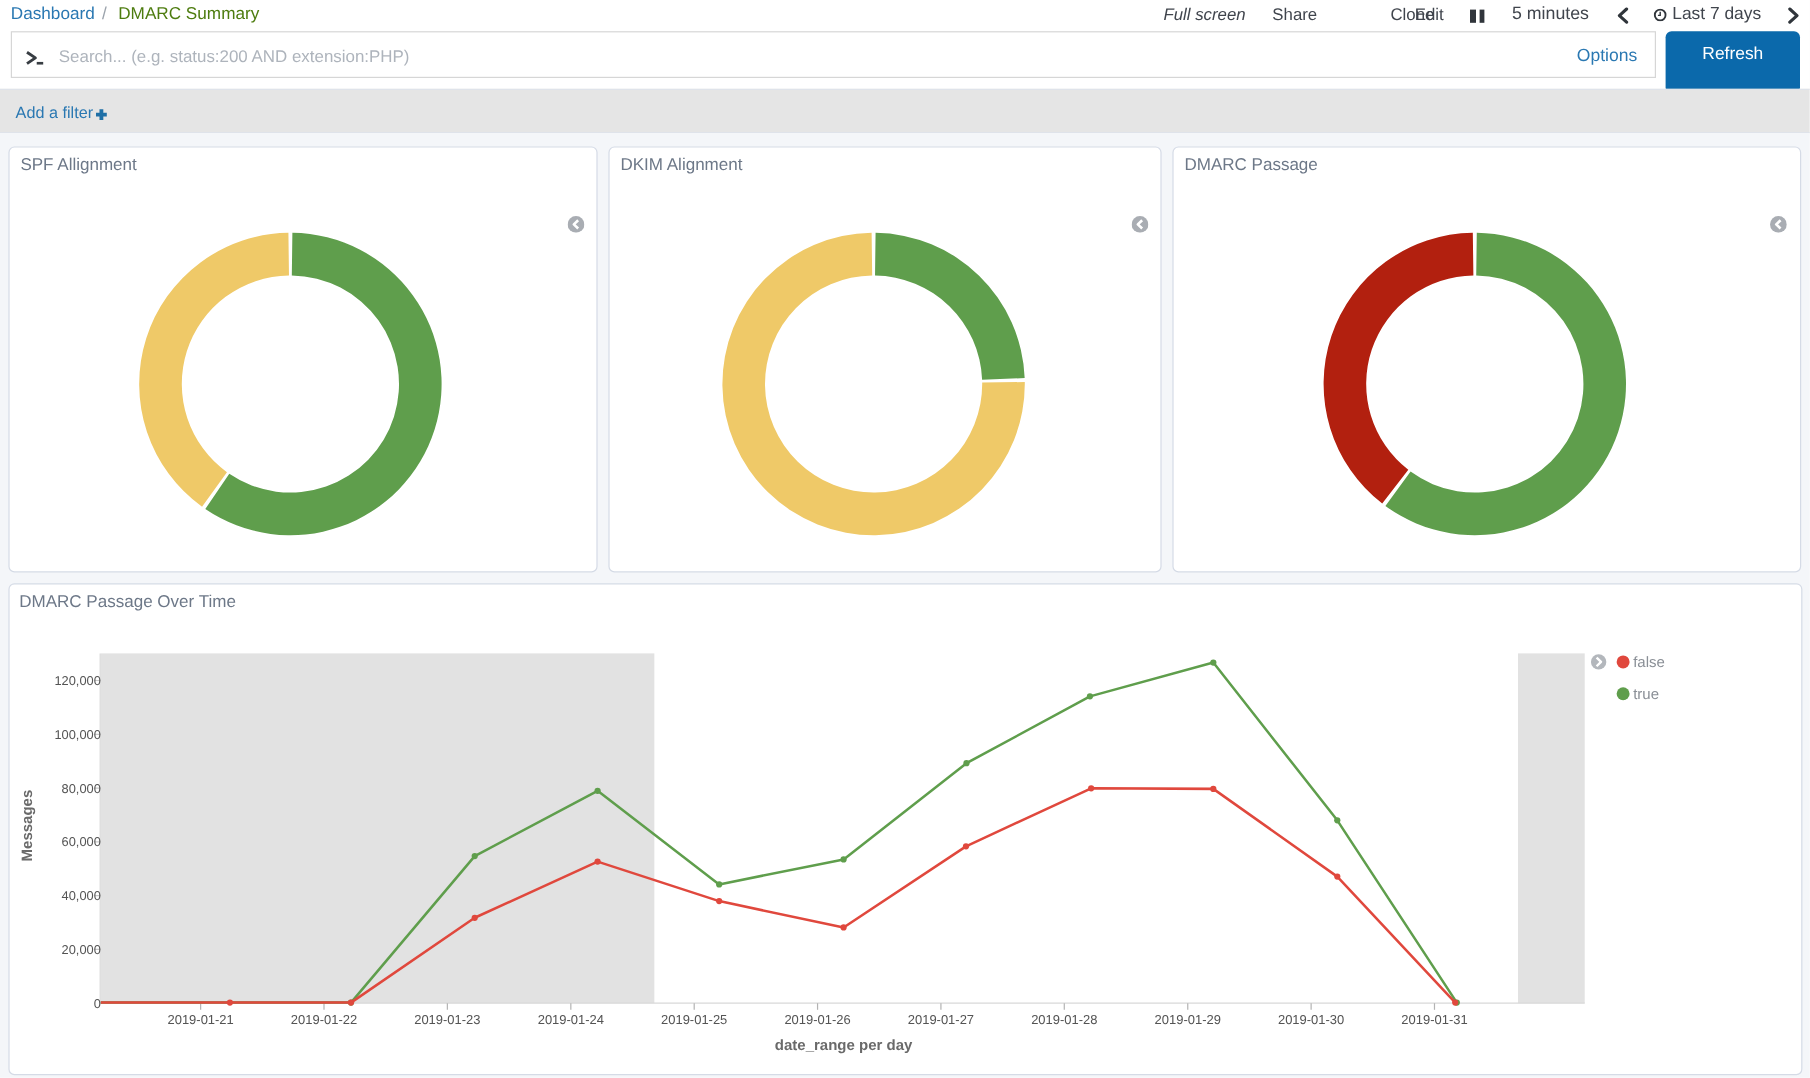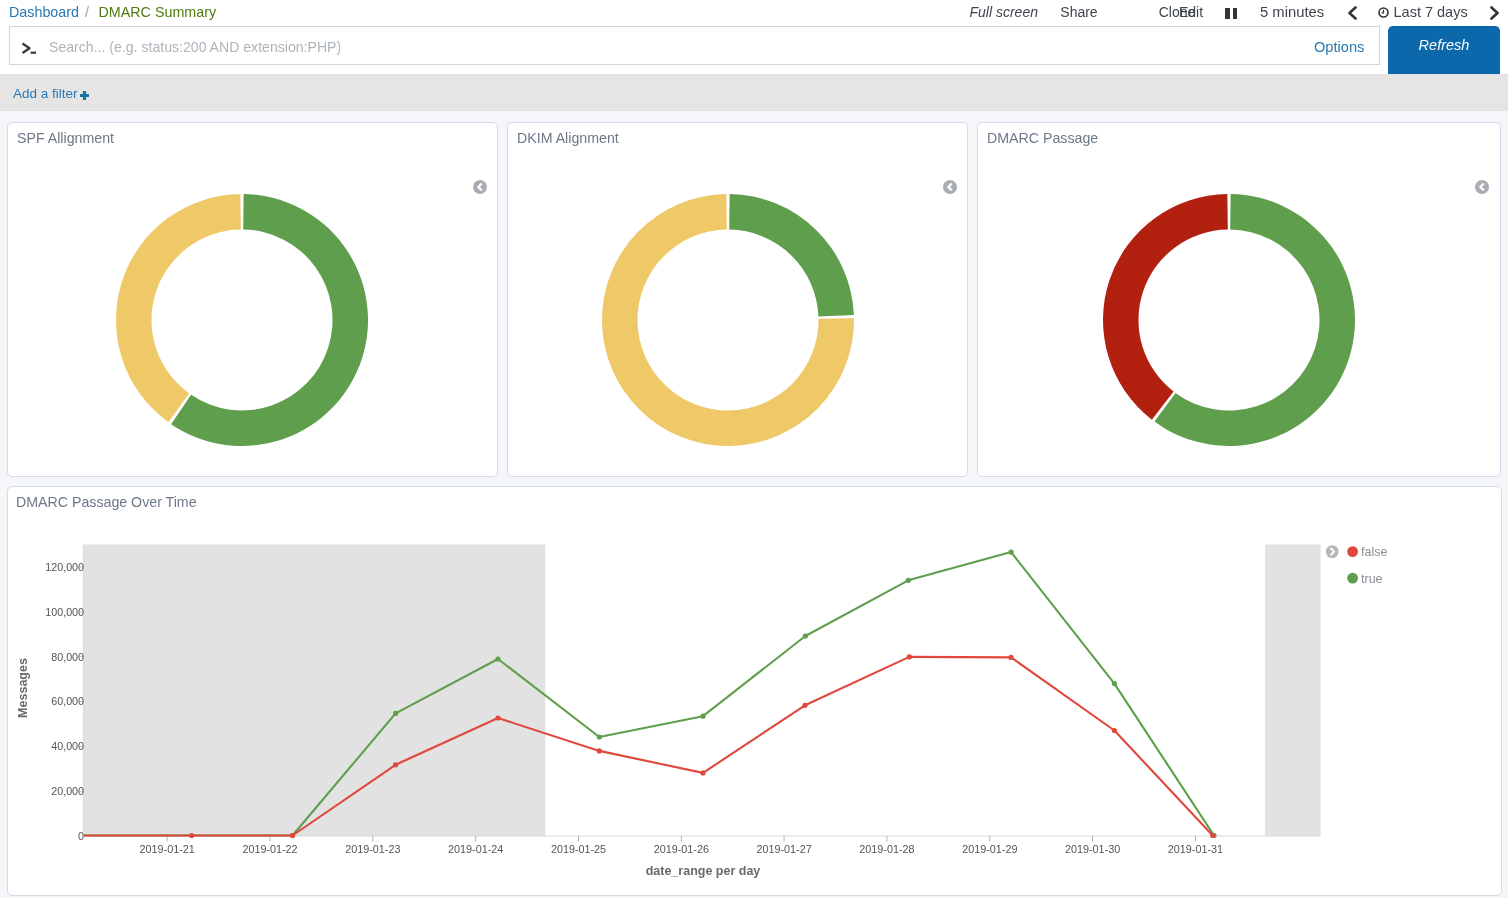--- a/index.html
+++ b/index.html
@@ -39,21 +39,21 @@
 
 <div class="abs" style="left:0;top:26px;width:1508px;height:48px;background:#fff;">
   <div class="abs" style="left:9px;top:0px;width:1371px;height:39px;background:#fff;border:1px solid #d6d6d6;">
     <svg class="abs" style="left:11px;top:15px;" width="26" height="14" viewBox="0 0 26 14">
         <path d="M1.5 1.5 L8.5 6.2 L1.5 11" fill="none" stroke="#383d43" stroke-width="2.4" stroke-linejoin="round"></path>
         <rect x="9.6" y="9.6" width="5.4" height="2.2" fill="#383d43"></rect>
       </svg>
     <span class="abs" style="left:39px;top:12px;font-size:14.1px;color:#aeb4bc;">Search... (e.g. status:200 AND extension:PHP)</span>
     <span class="abs" style="left:1304px;top:12px;font-size:14.6px;color:#2a78b2;">Options</span>
   </div>
-  <div class="abs" style="left:1388px;top:0px;width:112px;height:52px;background:#0b69ab;border-radius:5px;text-align:center;line-height:39px;font-size:14.5px;color:#fff;font-style:italic;">Refresh</div>
+  <div class="abs" style="left:1388px;top:0px;width:112px;height:52px;background:#0b69ab;border-radius:5px;text-align:center;line-height:39px;font-size:14.5px;color:#fff;">Refresh</div>
 </div>
 
 <div class="abs" style="left:0;top:74px;width:1508px;height:37px;background:#e5e5e5;border-top:1px solid #dfe3ea;border-bottom:1px solid #dfe3ea;">
   <span class="abs" style="left:13px;top:11px;font-size:13.5px;color:#2a78b2;">Add a filter</span>
   <svg class="abs" style="left:79.3px;top:15.3px;" width="11" height="11" viewBox="0 0 11 11">
       <path d="M5.5 1 L5.5 10 M1 5.5 L10 5.5" stroke="#1e6fa6" stroke-width="3.2"></path>
     </svg>
 </div>
 
 <div class="abs" style="left:0;top:111px;width:1508px;height:787px;background:#f4f6f9;"></div>

